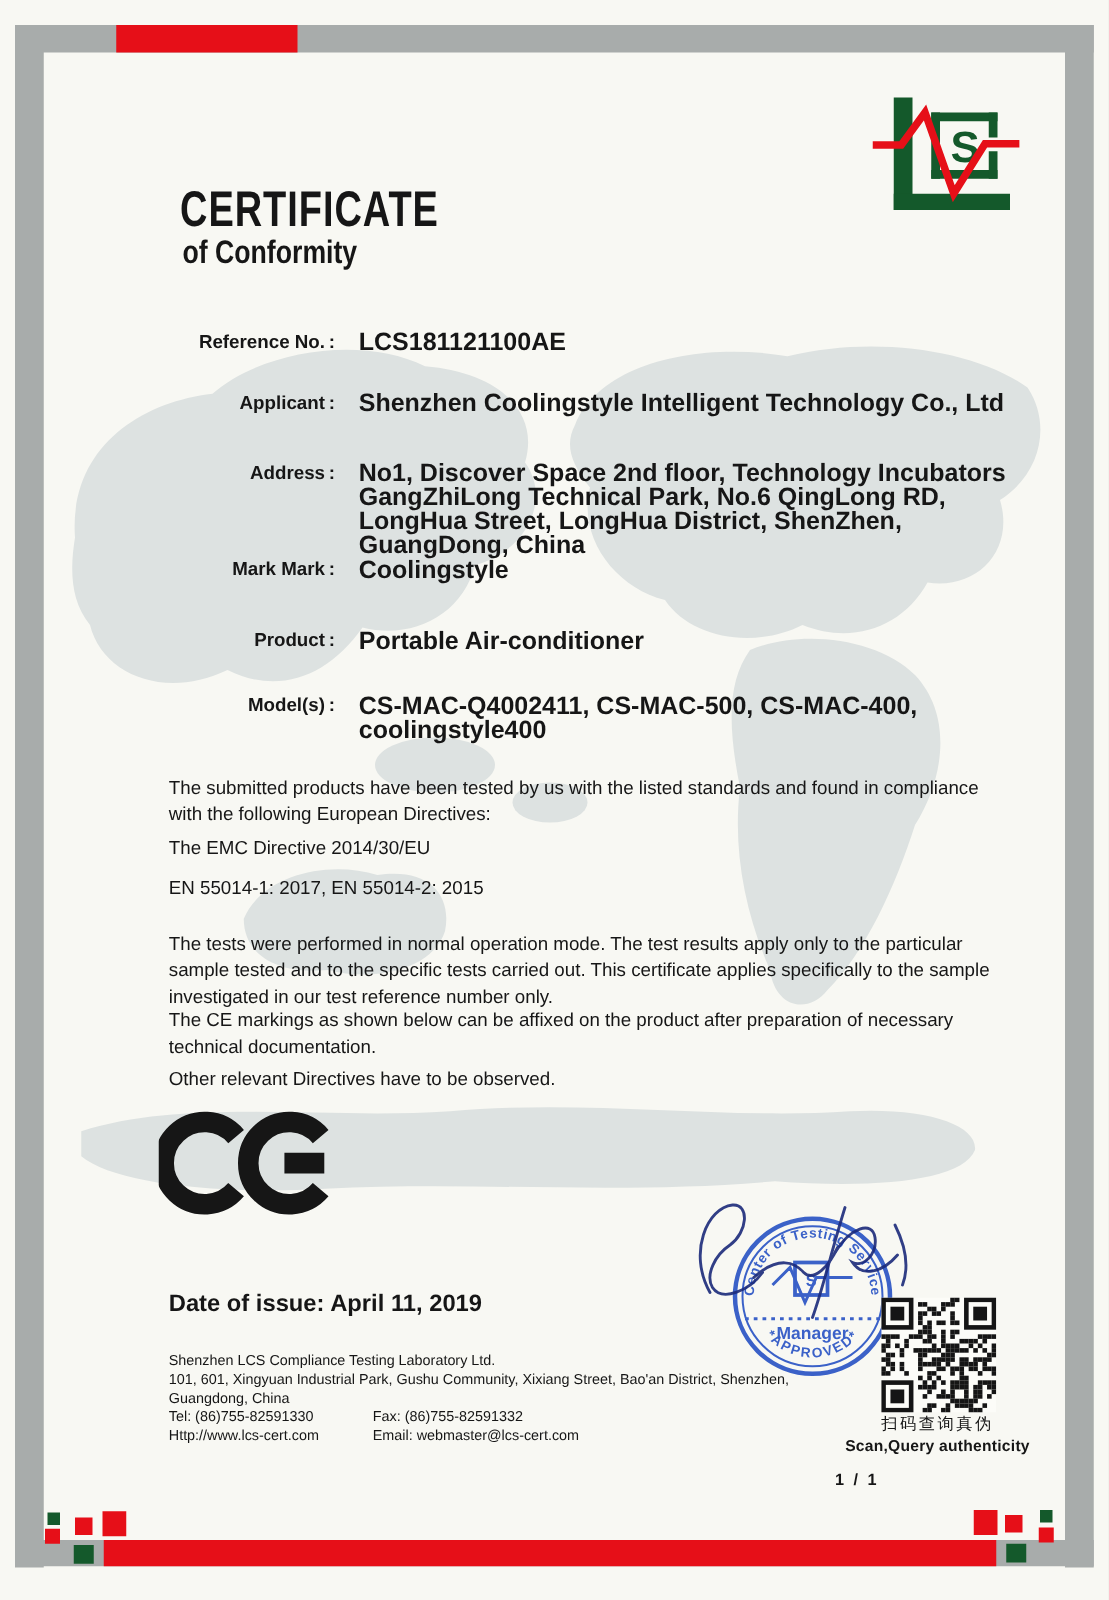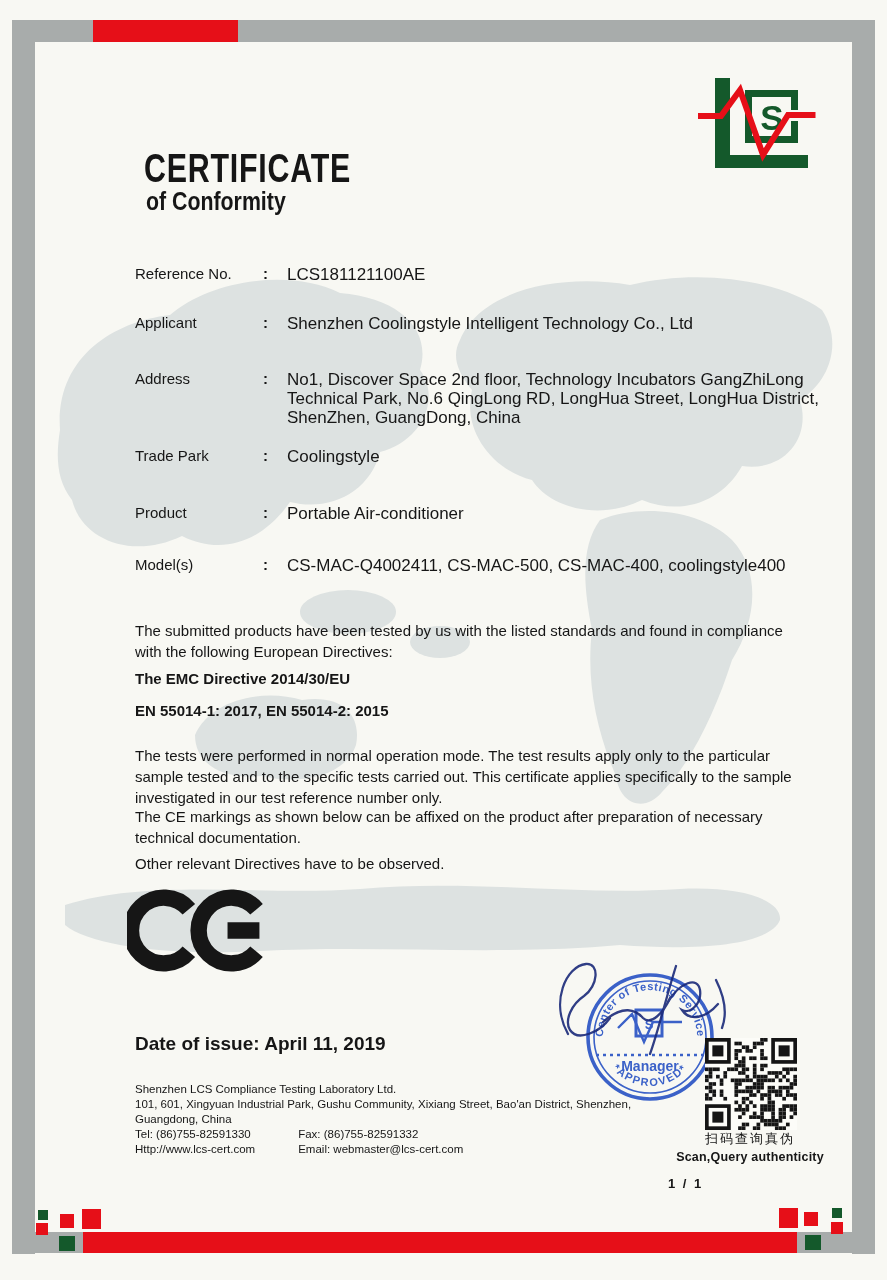--- a/index.html
+++ b/index.html
@@ -14,26 +14,26 @@
   
   .map{position:absolute;left:0;top:0;z-index:0;pointer-events:none;}
   
   .title1{position:absolute;left:144px;top:146px;font-size:40px;font-weight:bold;
           transform:scaleX(.76);transform-origin:left top;letter-spacing:1px;white-space:nowrap;z-index:2;}
   .title2{position:absolute;left:146px;top:186px;font-size:26px;font-weight:bold;
           transform:scaleX(.82);transform-origin:left top;white-space:nowrap;z-index:2;}
   .logo{position:absolute;left:698px;top:66px;z-index:2;}
   
   .frow{position:absolute;left:0;top:0;width:887px;z-index:2;}
-  .flabel{position:absolute;left:135px;width:125px;font-size:15px;font-weight:normal;}
+  .flabel{position:absolute;left:135px;width:125px;font-size:15px;font-weight:bold;text-align:right;}
   .fcolon{position:absolute;left:263px;font-size:15px;font-weight:bold;}
-  .fvalue{position:absolute;left:287px;width:552px;font-size:17px;font-weight:normal;line-height:19px;}
+  .fvalue{position:absolute;left:287px;width:552px;font-size:20px;font-weight:bold;line-height:19px;}
   
   .para{position:absolute;left:135px;width:660px;font-size:15px;line-height:21px;z-index:2;}
-  .bold{font-weight:bold;}
+  .bold{font-weight:normal;}
   
   .ce{position:absolute;left:127px;top:882px;z-index:2;}
   .date{position:absolute;left:135px;top:1033px;font-size:19px;font-weight:bold;z-index:2;}
   
   .stamp{position:absolute;left:548px;top:952px;z-index:2;}
   
   .qr{position:absolute;left:705px;top:1038px;z-index:2;}
   .qr-cap{position:absolute;left:650px;top:1130px;width:200px;text-align:center;z-index:2;}
   .qr-cap .cn{font-size:13px;font-weight:normal;letter-spacing:2px;}
   .qr-cap .en{font-size:12.5px;font-weight:bold;margin-top:2px;letter-spacing:.2px;}
@@ -109,21 +109,21 @@
     <div class="flabel">Applicant</div>
     <div class="fcolon">:</div>
     <div class="fvalue">Shenzhen Coolingstyle Intelligent Technology Co., Ltd</div>
   </div>
   <div class="frow" style="top:370px">
     <div class="flabel">Address</div>
     <div class="fcolon">:</div>
     <div class="fvalue">No1, Discover Space 2nd floor, Technology Incubators GangZhiLong Technical Park, No.6 QingLong RD, LongHua Street, LongHua District, ShenZhen, GuangDong, China</div>
   </div>
   <div class="frow" style="top:447px">
-    <div class="flabel">Trade Park</div>
+    <div class="flabel">Mark Mark</div>
     <div class="fcolon">:</div>
     <div class="fvalue">Coolingstyle</div>
   </div>
   <div class="frow" style="top:504px">
     <div class="flabel">Product</div>
     <div class="fcolon">:</div>
     <div class="fvalue">Portable Air-conditioner</div>
   </div>
   <div class="frow" style="top:556px">
     <div class="flabel">Model(s)</div>

